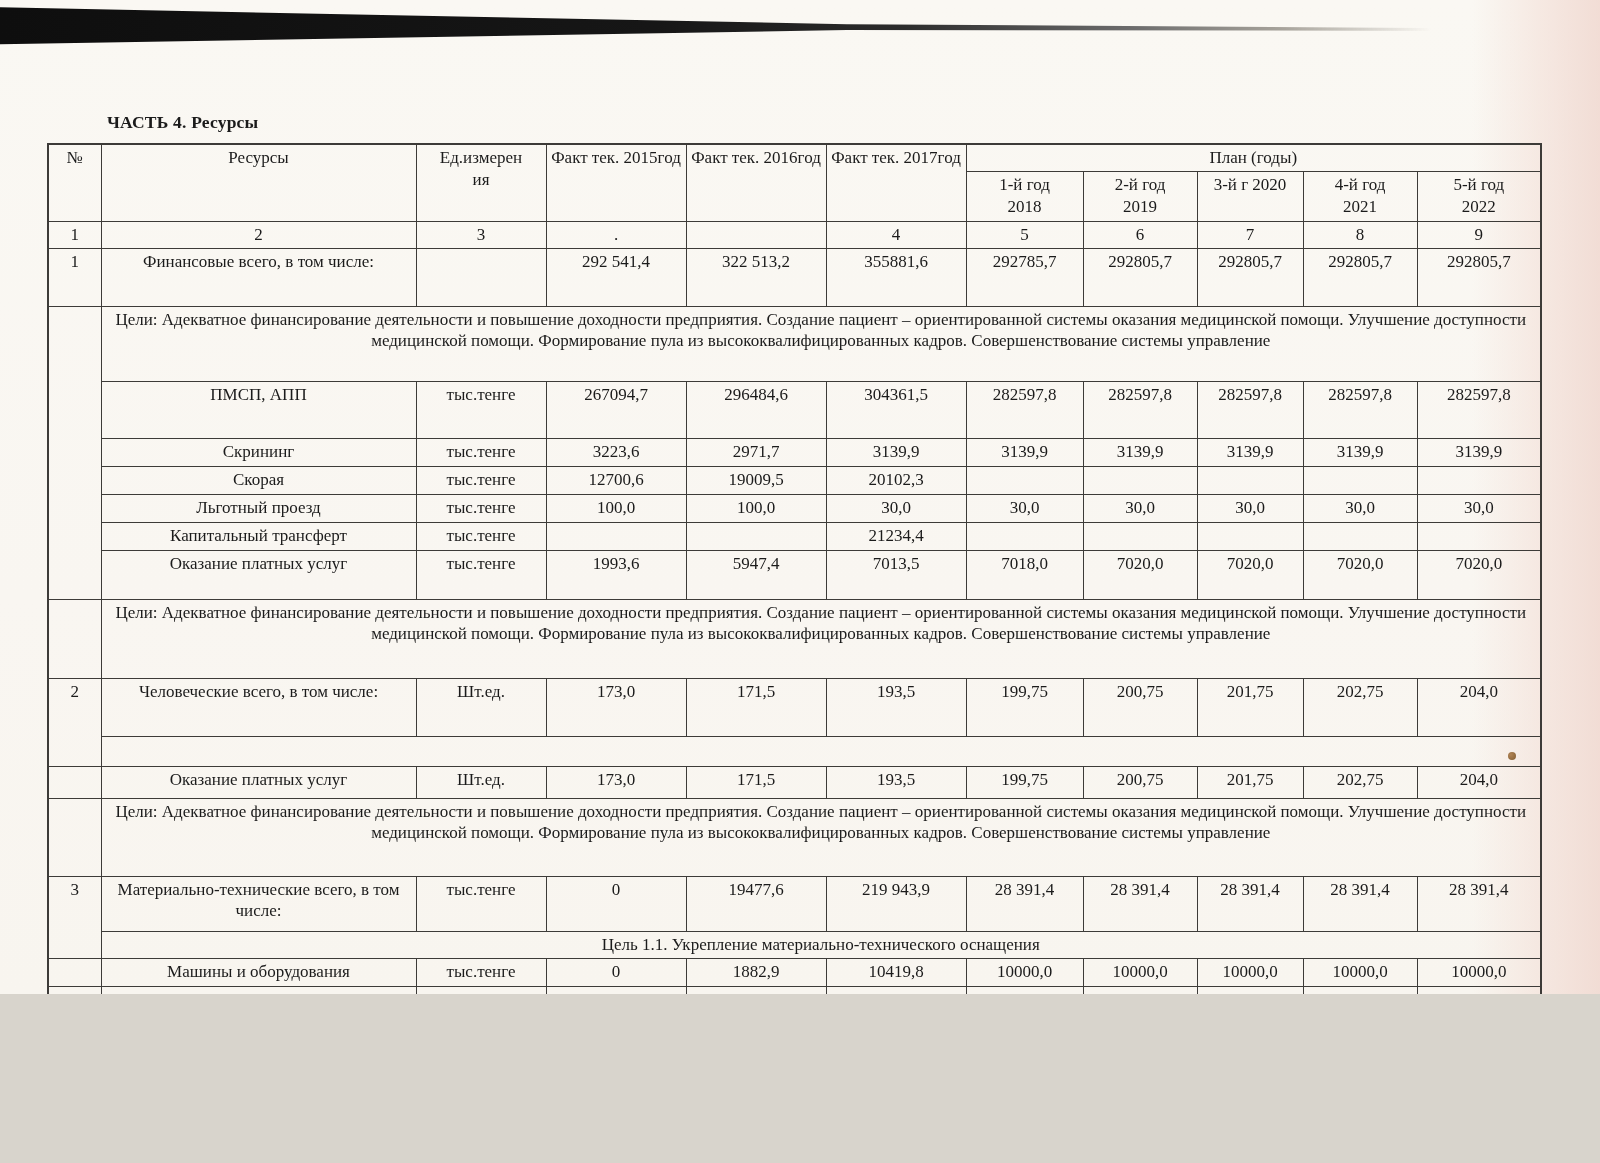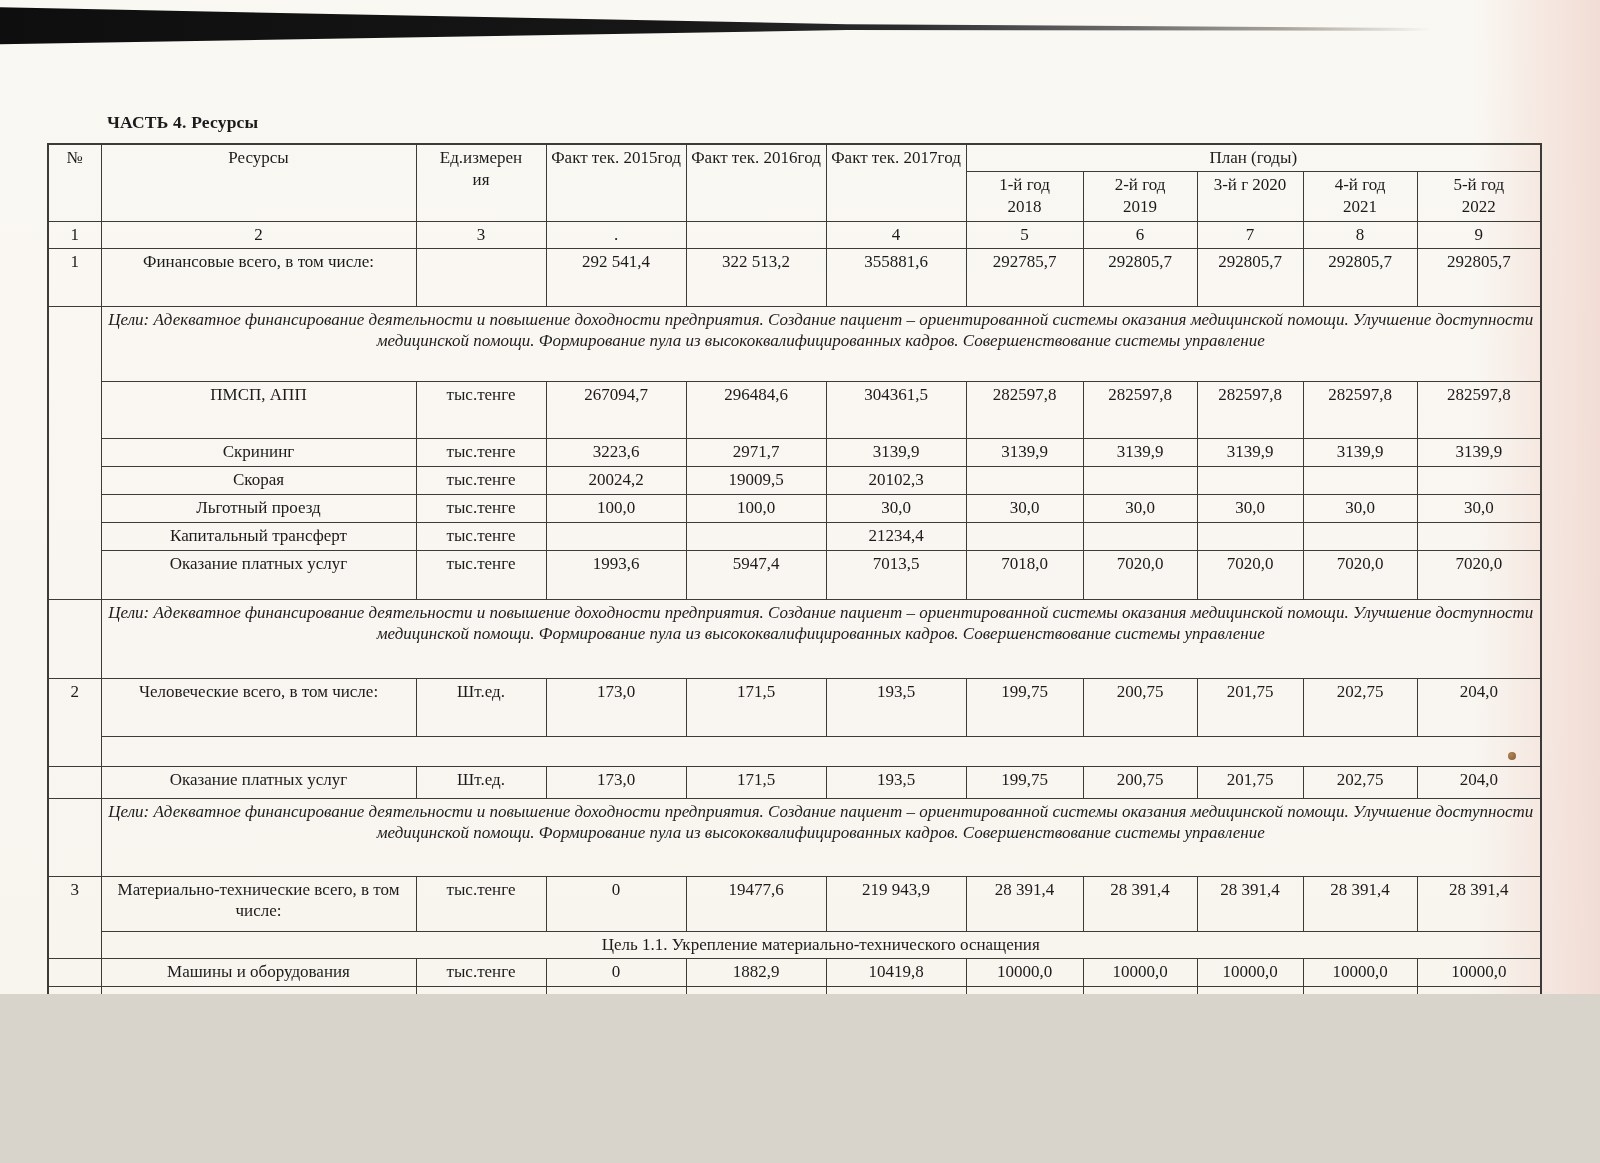--- a/index.html
+++ b/index.html
@@ -58,21 +58,21 @@
   tr.fin{height:58px;} tr.goal1{height:75px;} tr.pmsp{height:57px;}
   tr.sub{height:28px;} tr.paidfin{height:49px;} tr.goal2{height:79px;}
   tr.human{height:58px;} tr.spacer{height:30px;} tr.paidhr{height:32px;}
   tr.goal3{height:78px;} tr.mat{height:55px;} tr.goal11{height:27px;}
   tr.mach{height:28px;} tr.trans{height:30px;}
   td.lbl{text-align:left;padding-left:10px;}
   .b{font-weight:bold;}
   td.clab{text-align:center;font-weight:bold;}
   td.goal{
     font-weight:bold;text-align:center;
-    padding:5px 14px 2px 14px;line-height:1.5;font-size:17.5px;font-style:italic;
+    padding:5px 14px 2px 14px;line-height:1.5;font-size:17.5px;
   }
   td.goal11cell{text-align:center;font-size:17px;}
   .wrap-unit{display:inline-block;max-width:5.2em;overflow-wrap:anywhere;text-align:center;}
   .wrap-yr{display:inline-block;max-width:4.8em;}
   .wrapnum{display:inline-block;max-width:3.95em;overflow-wrap:anywhere;}
 </style>
 </head>
 <body>
 
 <div class="scan-page">
@@ -170,21 +170,21 @@
       <td>3139,9</td>
       <td>3139,9</td>
       <td>3139,9</td>
       <td>3139,9</td>
       <td>3139,9</td>
     </tr>
 
     <tr class="sub">
       <td class="lbl">Скорая</td>
       <td>тыс.тенге</td>
-      <td>20024,2</td>
+      <td>12700,6</td>
       <td>19009,5</td>
       <td>20102,3</td>
       <td></td>
       <td></td>
       <td></td>
       <td></td>
       <td></td>
     </tr>
 
     <tr class="sub">

